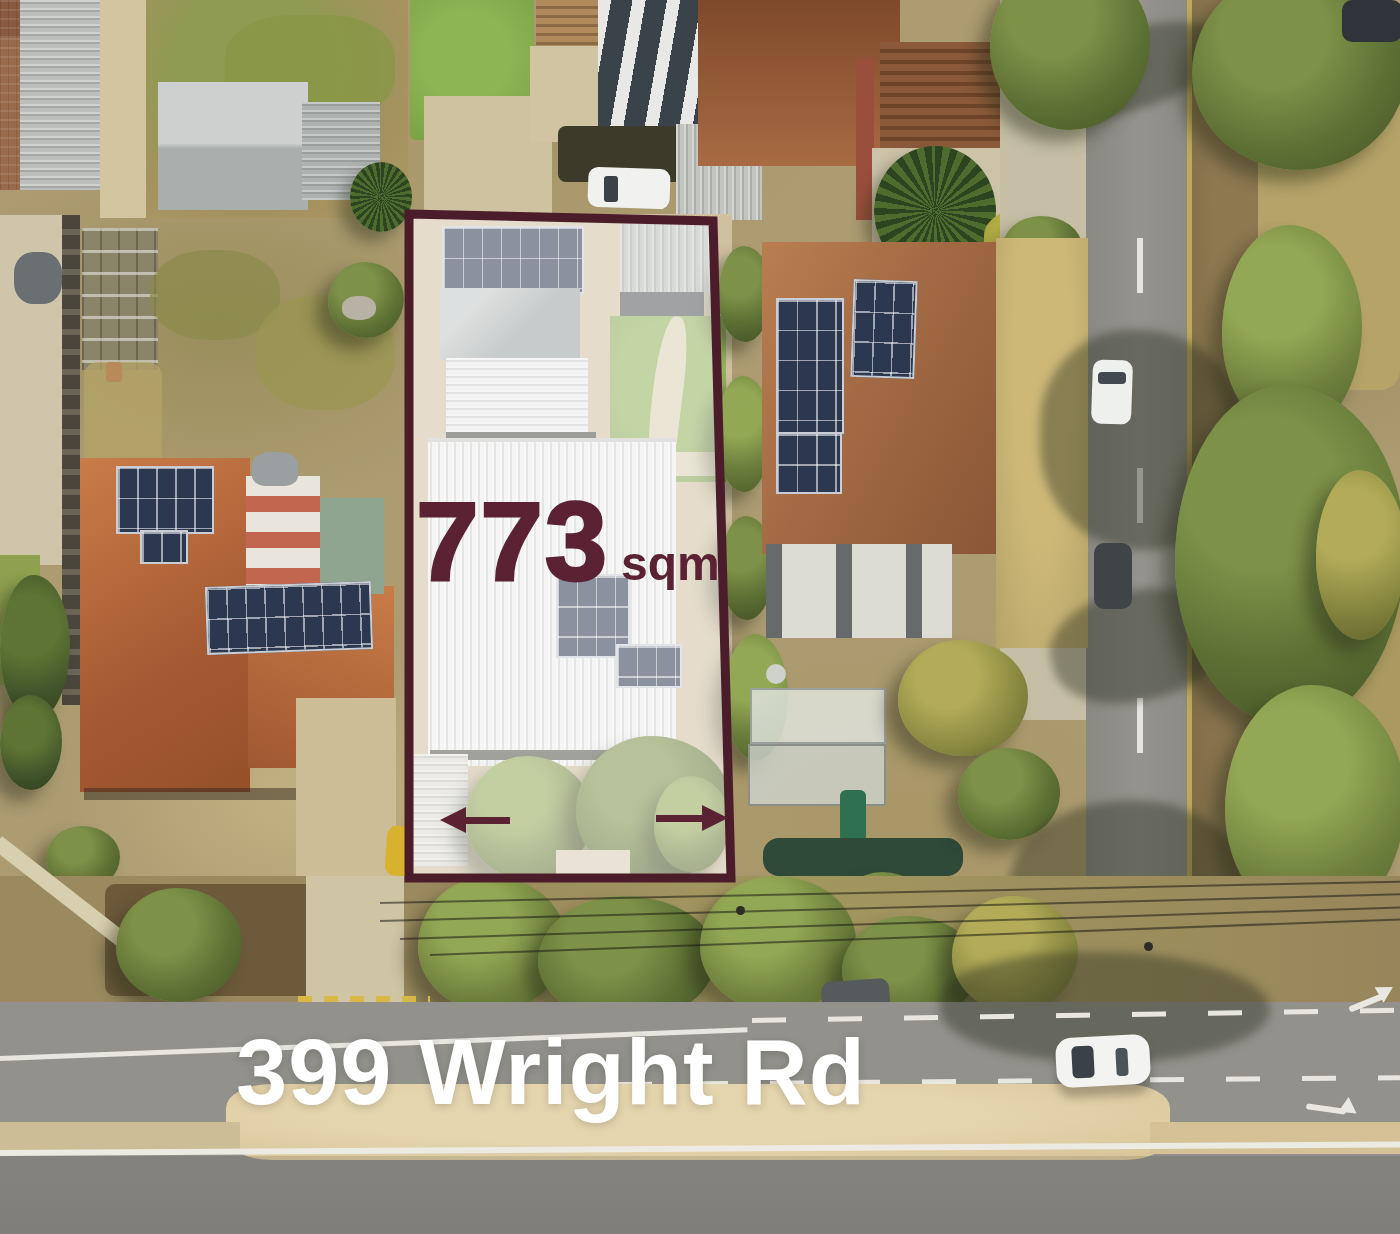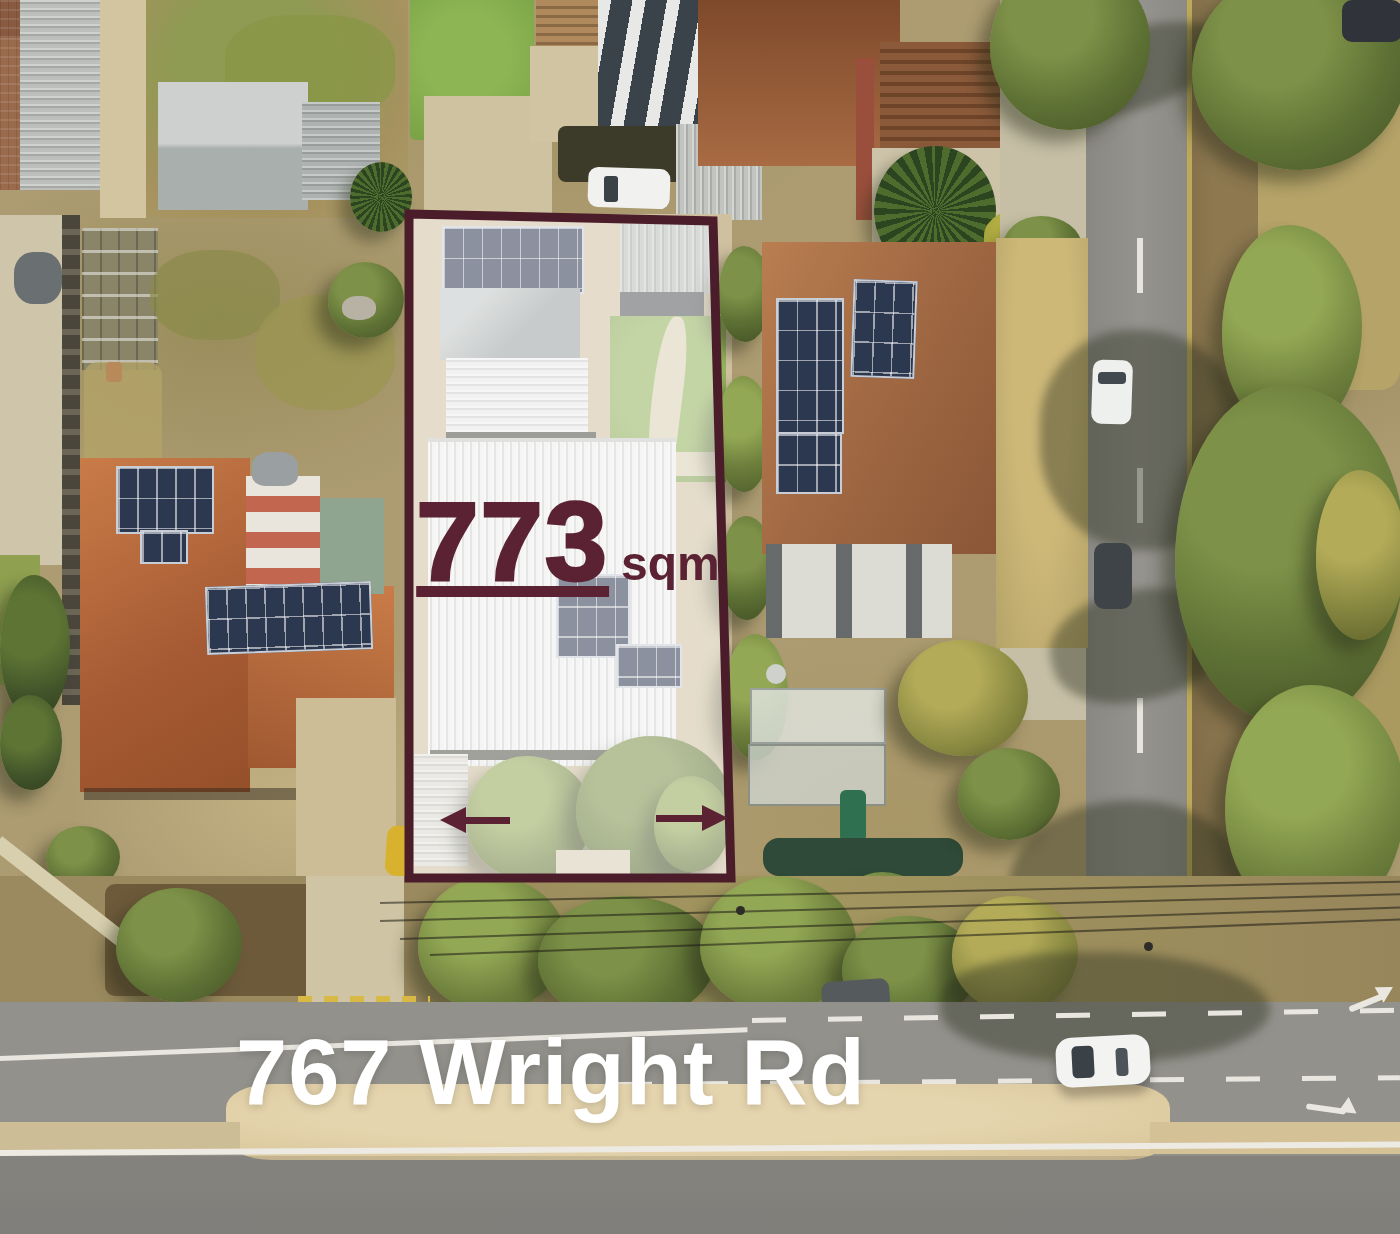--- a/index.html
+++ b/index.html
@@ -35,21 +35,21 @@
   .shade{background:rgba(42,48,32,.42);border-radius:45% 55% 50% 50%;filter:blur(5px);}
   .wire{height:2px;background:rgba(28,26,20,.55);transform-origin:left center;}
   .dash-v{background-image:repeating-linear-gradient(180deg, #e6e4dc 0 55px, transparent 55px 230px);}
   .dash-h{background-image:repeating-linear-gradient(90deg, #e8e6de 0 34px, transparent 34px 76px);}
   .car{border-radius:10px;}
   .wash{background:rgba(255,255,255,.45);
     clip-path:polygon(409px 214px, 713px 221px, 731px 878px, 409px 878px);}
   .txt-maroon{color:var(--maroon,#5a2233);}
   .approx{left:408px;top:446px;width:330px;text-align:center;font-size:49px;font-weight:600;letter-spacing:1px;}
   .area-row{left:388px;top:486px;width:360px;display:flex;align-items:baseline;justify-content:center;gap:12px;}
-  .area-value{font-size:112px;font-weight:700;line-height:1;letter-spacing:2px;text-decoration:underline;-webkit-text-stroke:3px var(--maroon,#5a2233);}
+  .area-value{font-size:112px;font-weight:700;line-height:1;letter-spacing:2px;-webkit-text-stroke:3px var(--maroon,#5a2233);}
   .area-unit{font-size:48px;font-weight:600;}
   .frontage{left:478px;top:794px;width:190px;text-align:center;font-size:47px;font-weight:600;}
   .dim-shaft{height:7px;background:var(--maroon,#5a2233);}
   .head-l{width:0;height:0;border-top:13px solid transparent;border-bottom:13px solid transparent;border-right:26px solid var(--maroon,#5a2233);}
   .head-r{width:0;height:0;border-top:13px solid transparent;border-bottom:13px solid transparent;border-left:26px solid var(--maroon,#5a2233);}
   .address{left:236px;top:1020px;font-size:92px;font-weight:700;color:var(--white,#fff);letter-spacing:1px;text-shadow:0 2px 8px rgba(0,0,0,.18);white-space:nowrap;}
   .turnshaft{height:6px;background:#e9e7df;border-radius:3px;}
   .turnhead{width:0;height:0;border-top:9px solid transparent;border-bottom:9px solid transparent;border-left:16px solid #e9e7df;}
 </style>
 </head>
@@ -221,14 +221,14 @@
 
   <div class="abs area-row">
     <span class="area-value txt-maroon">773</span>
     <span class="area-unit txt-maroon">sqm</span>
   </div>
   <div class="abs head-l" style="left:440px;top:807px;"></div>
   <div class="abs dim-shaft" style="left:462px;top:817px;width:48px;"></div>
   <div class="abs dim-shaft" style="left:656px;top:815px;width:48px;"></div>
   <div class="abs head-r" style="left:702px;top:805px;"></div>
 
-  <div class="abs address">767 Wright Rd</div>
+  <div class="abs address">399 Wright Rd</div>
 </div>
 
 </body></html>

